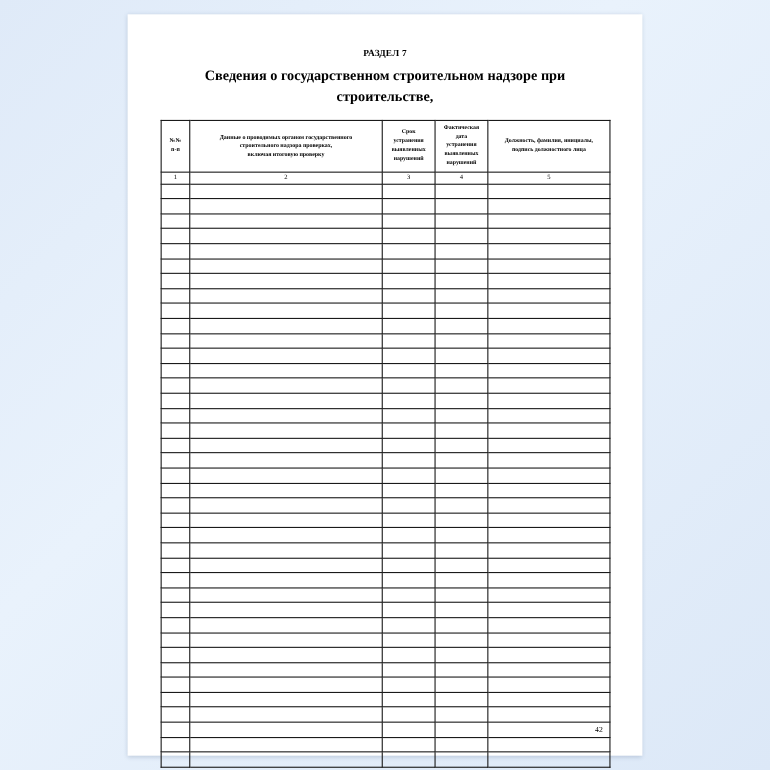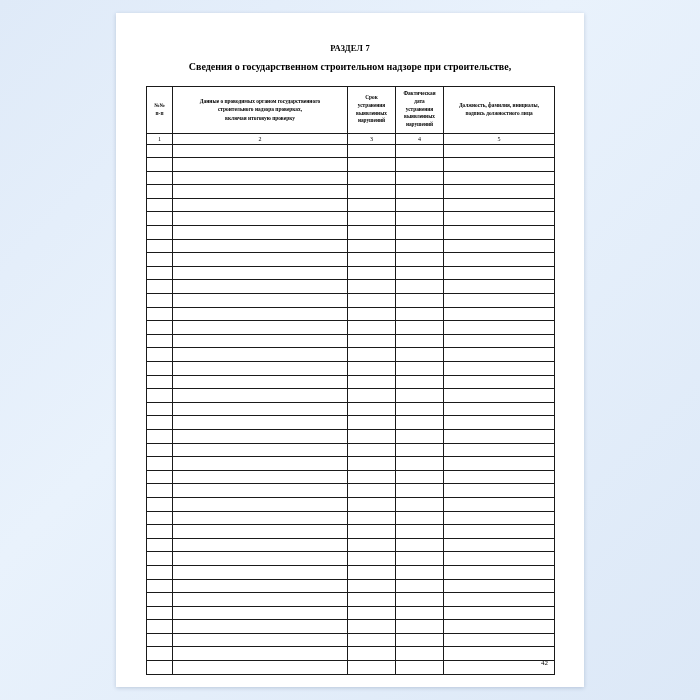--- a/index.html
+++ b/index.html
@@ -40,21 +40,21 @@
     text-align: center;
     font-weight: bold;
     font-size: 8.5px;
     letter-spacing: 0.2px;
     margin-bottom: 7px;
     color: #000;
   }
   .doc-subtitle {
     text-align: center;
     font-weight: bold;
-    font-size: 10px;
+    font-size: 13px;
     line-height: 1.45;
     margin: 0 4px 11px 4px;
     color: #000;
   }
   table.reg {
     border-collapse: collapse;
     width: 100%;
     table-layout: fixed;
   }
   table.reg td, table.reg th {

